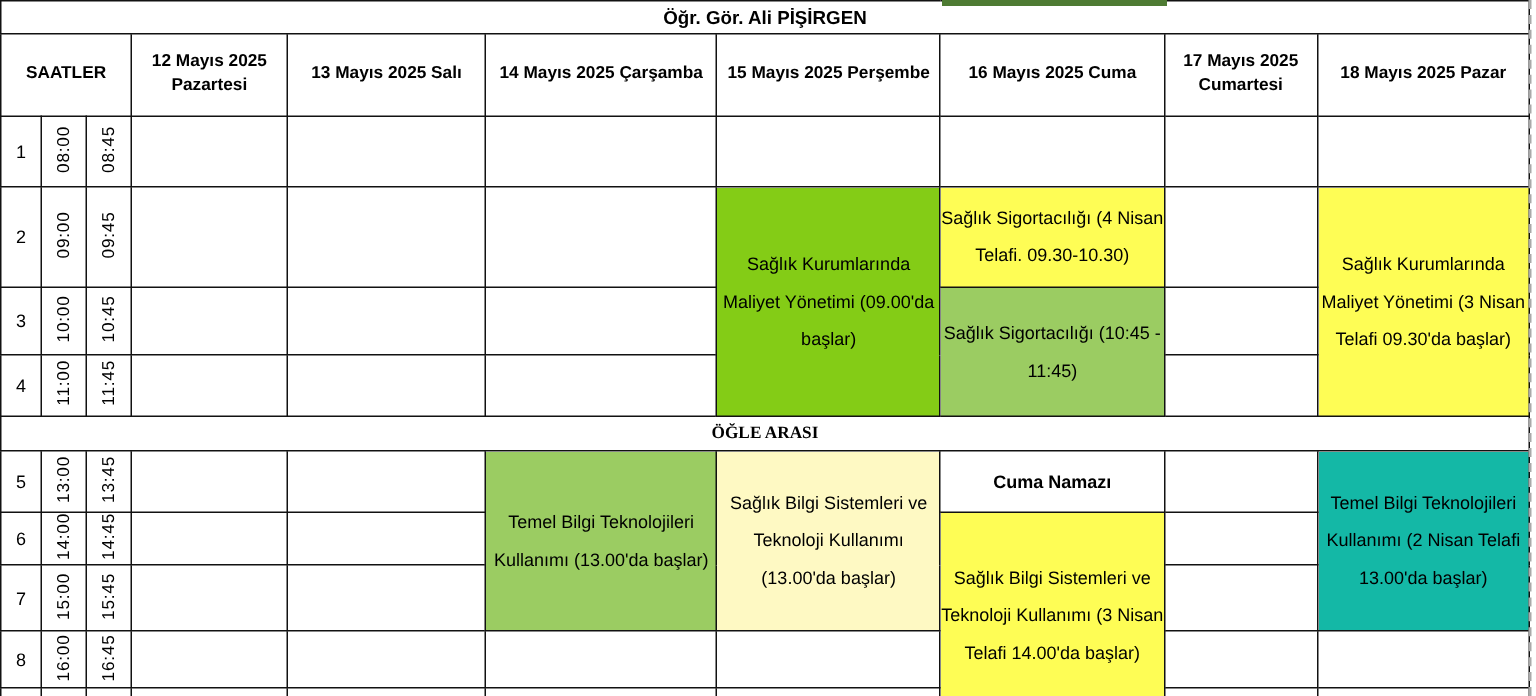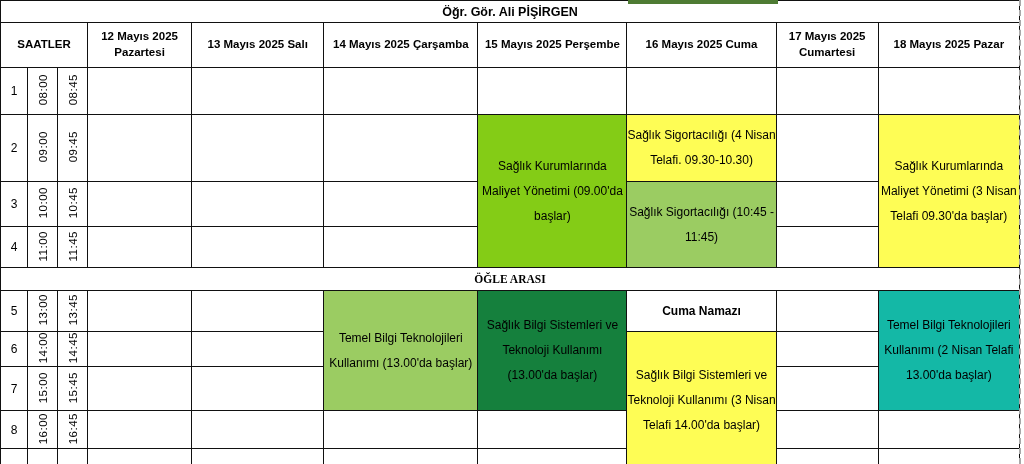--- a/index.html
+++ b/index.html
@@ -57,21 +57,21 @@
         <col style="width:149px">
         <col style="width:102px">
       <col style="width:141px">
     </colgroup>
 
     <tbody>
         <tr style="height:22px">
       <td colspan="10" class="title-cell">Öğr. Gör. Ali PİŞİRGEN</td>
     </tr>
 
-    <tr style="height:45px">
+    <tr style="height:55px">
       <td colspan="3" class="hdr">SAATLER</td>
       <td class="hdr">12 Mayıs 2025 Pazartesi</td>
       <td class="hdr">13 Mayıs 2025 Salı</td>
       <td class="hdr">14 Mayıs 2025 Çarşamba</td>
       <td class="hdr">15 Mayıs 2025 Perşembe</td>
       <td class="hdr">16 Mayıs 2025 Cuma</td>
       <td class="hdr">17 Mayıs 2025 Cumartesi</td>
       <td class="hdr">18 Mayıs 2025 Pazar</td>
     </tr>
 
@@ -126,21 +126,21 @@
       <td colspan="10" class="lunch">ÖĞLE ARASI</td>
     </tr>
 
     <tr style="height:41px">
       <td class="numcell">5</td>
       <td class="tcell"><span class="rot">13:00</span></td>
       <td class="tcell"><span class="rot">13:45</span></td>
       <td></td>
       <td></td>
       <td class="course" rowspan="3" style="background-color: rgb(155, 204, 98);">Temel Bilgi Teknolojileri Kullanımı (13.00'da başlar)</td>
-      <td class="course" rowspan="3" style="background-color: #15803d;">Sağlık Bilgi Sistemleri ve Teknoloji Kullanımı (13.00'da başlar)</td>
+      <td class="course" rowspan="3" style="background-color: #fef9c3;">Sağlık Bilgi Sistemleri ve Teknoloji Kullanımı (13.00'da başlar)</td>
       <td class="course-bold">Cuma Namazı</td>
       <td></td>
       <td class="course" rowspan="3" style="background-color: #14b8a6;">Temel Bilgi Teknolojileri Kullanımı (2 Nisan Telafi 13.00'da başlar)</td>
     </tr>
 
     <tr style="height:35px">
       <td class="numcell">6</td>
       <td class="tcell"><span class="rot">14:00</span></td>
       <td class="tcell"><span class="rot">14:45</span></td>
       <td></td>

